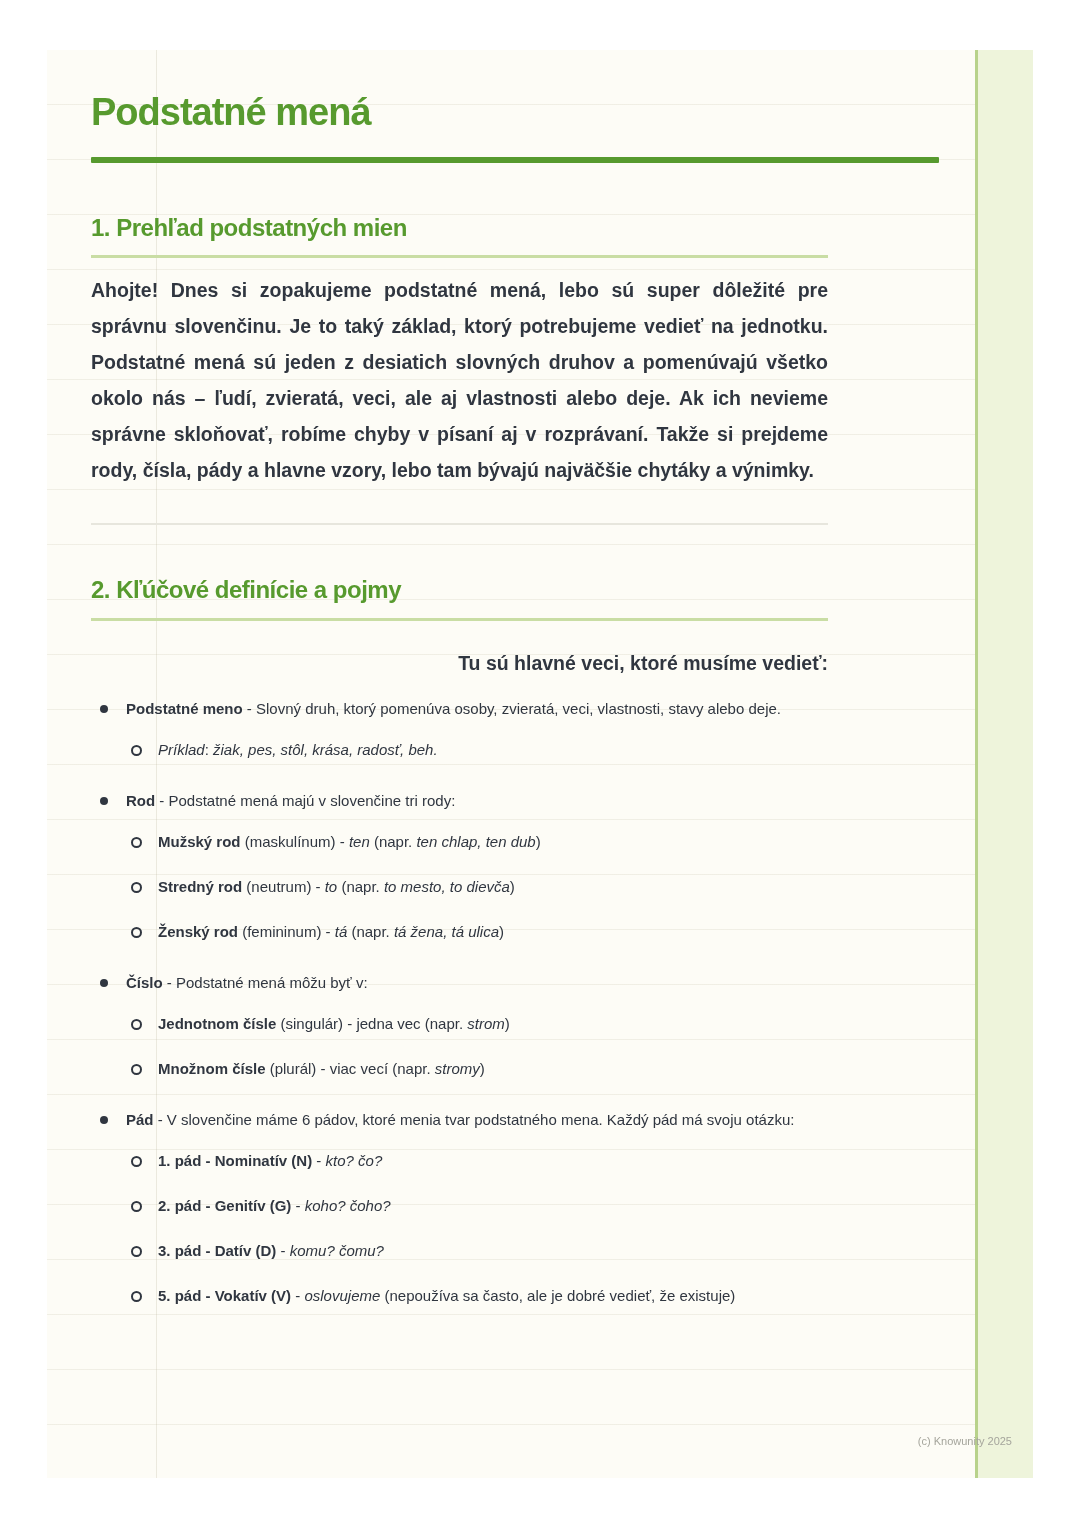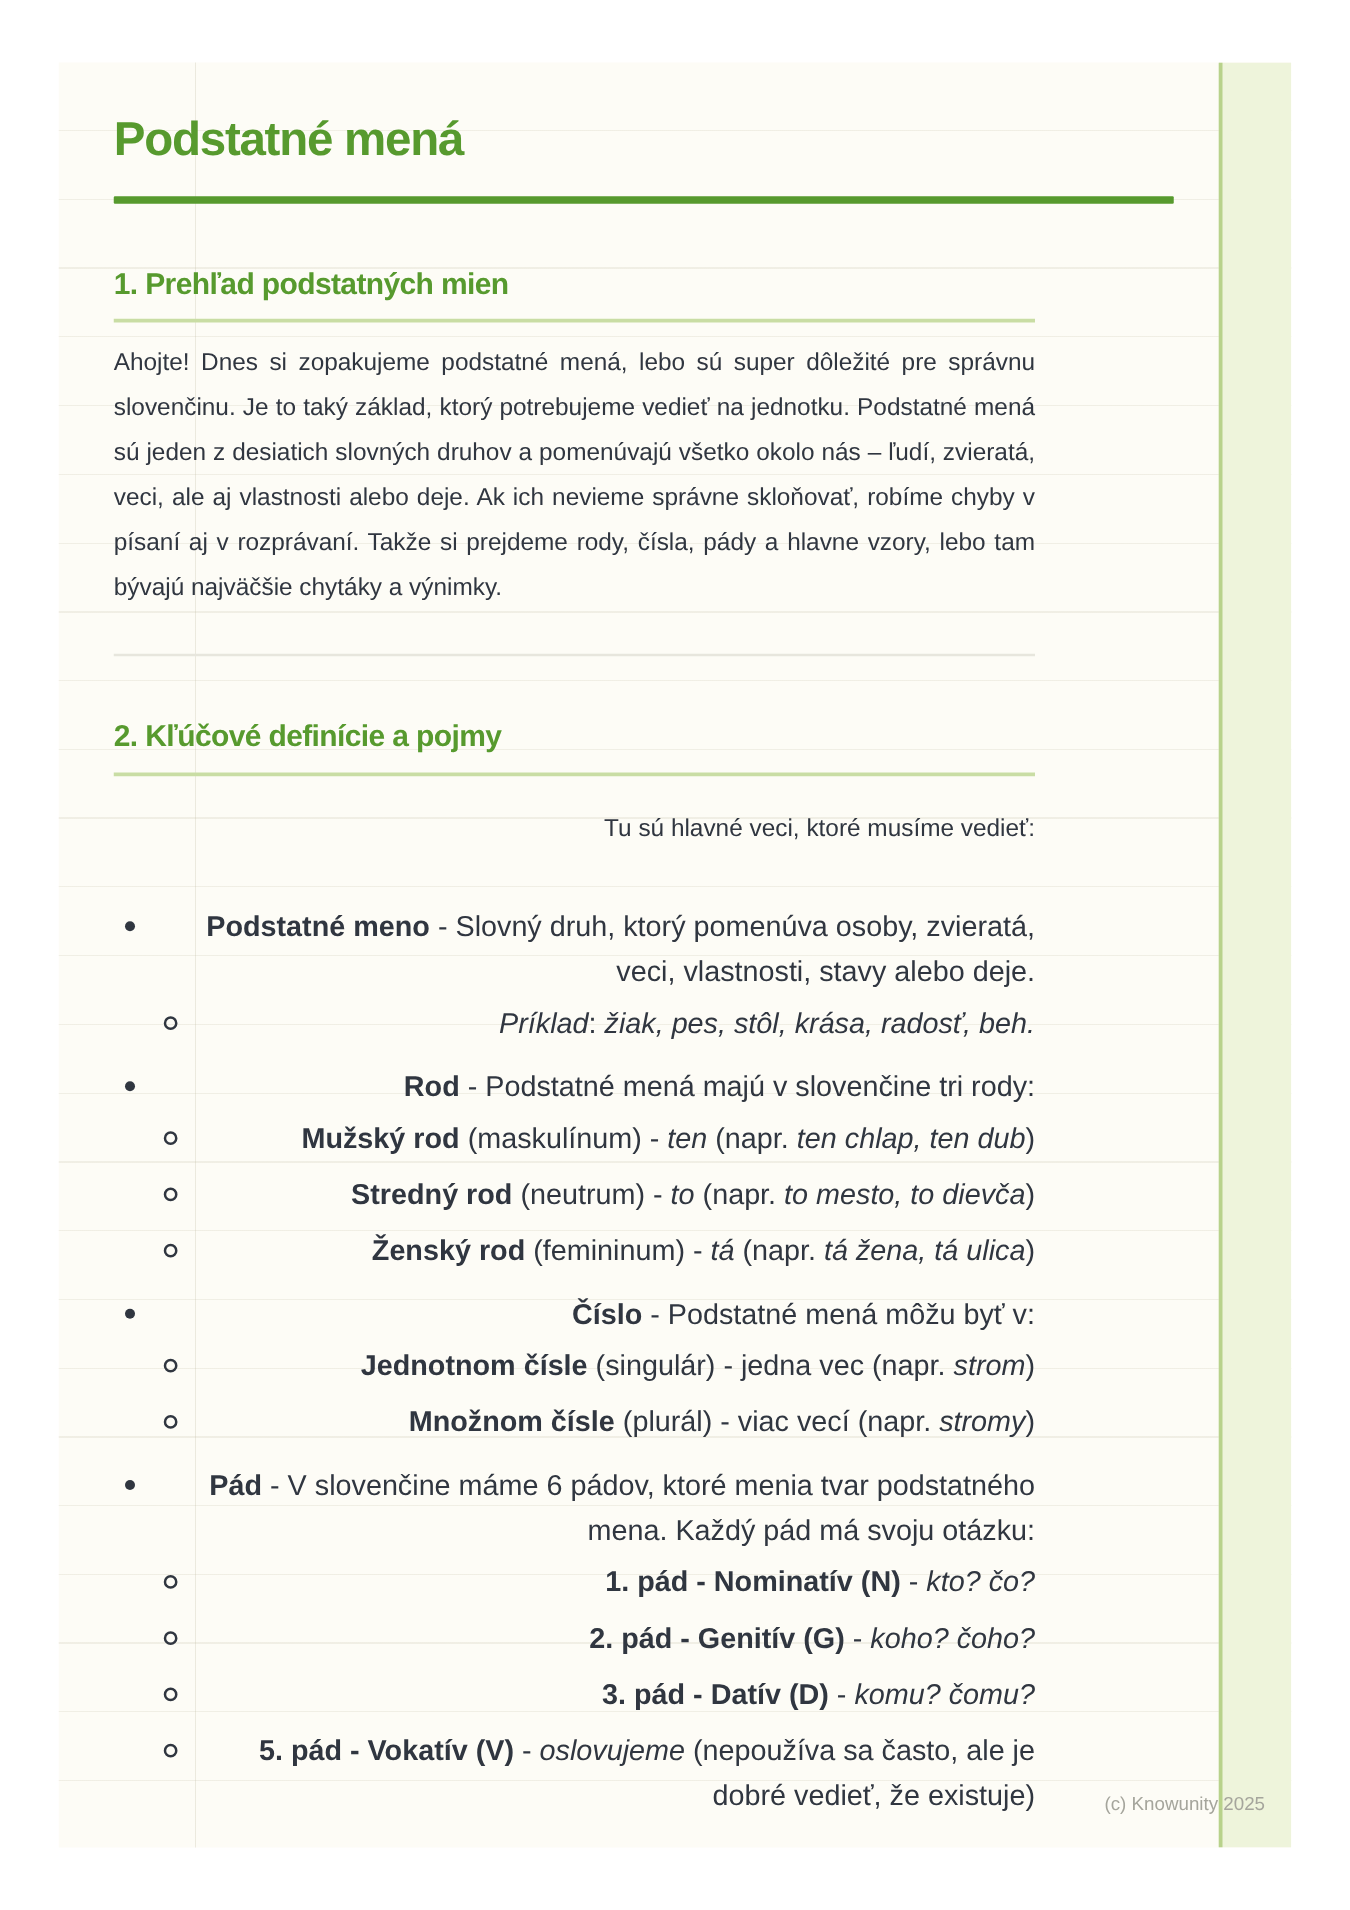--- a/index.html
+++ b/index.html
@@ -26,45 +26,45 @@
     margin:42px 0 0 0;font-size:38px;line-height:1.08;font-weight:800;
     color:#579a2e;letter-spacing:-1px;
   }
   .rule-thick{width:848px;height:6px;background:#579a2e;margin-top:24px;border-radius:1px;}
   h2{
     margin:52px 0 0 0;font-size:24px;line-height:1.1;font-weight:700;
     color:#579a2e;letter-spacing:-0.5px;
   }
   .rule-light{width:737px;height:3px;background:#c9dda4;margin-top:14px;}
   .para{
-    width:737px;margin:14px 13px 0 0;font-size:19.5px;line-height:36px;color:#303640;
+    width:737px;margin:14px 13px 0 0;font-size:19.5px;line-height:36px;color:#303640;font-weight:bold;
   }
   .justify{text-align:justify;text-justify:inter-word;}
   .divider{width:737px;height:2px;background:#e7e6dd;margin-top:35px;}
   .intro{margin-top:24px;text-align:right;}
   ul.defs{
-    list-style:none;margin:42px 0 0 0;padding:0;width:737px;
-    font-size:23px;line-height:36px;color:#303640;text-align:right;
+    list-style:none;margin:10px 0 0 0;padding:0;width:737px;
+    font-size:15px;line-height:36px;color:#303640;
   }
   ul.defs > li{position:relative;padding-left:35px;margin:0 0 15px 0;}
   ul.defs > li > .dot{
     position:absolute;left:9px;top:14px;width:8px;height:8px;border-radius:50%;
     background:#303640;
   }
   ul.sub{list-style:none;margin:5px 0 0 0;padding:0;}
   ul.sub > li{position:relative;padding-left:32px;margin:0 0 9px 0;}
   ul.sub > li > .ring{
     position:absolute;left:5px;top:13px;width:7px;height:7px;border-radius:50%;
     border:2px solid #303640;background:transparent;
   }
   .b{font-weight:700;}
   .i{font-style:italic;}
   .copyright{
     position:absolute;right:21px;top:1385px;
-    font-size:15px;color:#a5a59c;
+    font-size:11px;color:#a5a59c;
   }
 </style>
 </head>
 <body>
 
 <div class="page">
   <div class="strip"></div>
 
   <div class="content">
     <h1>Podstatné mená</h1>

